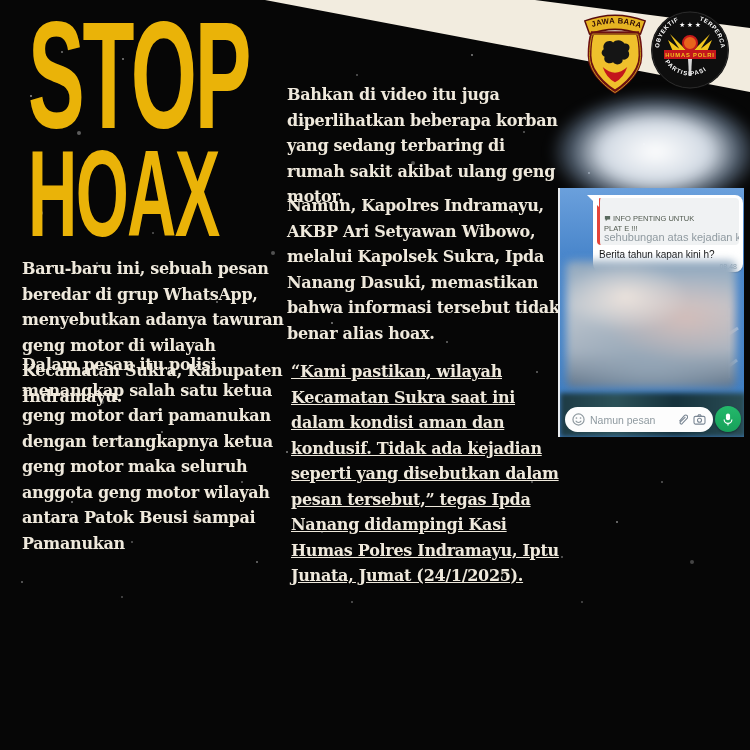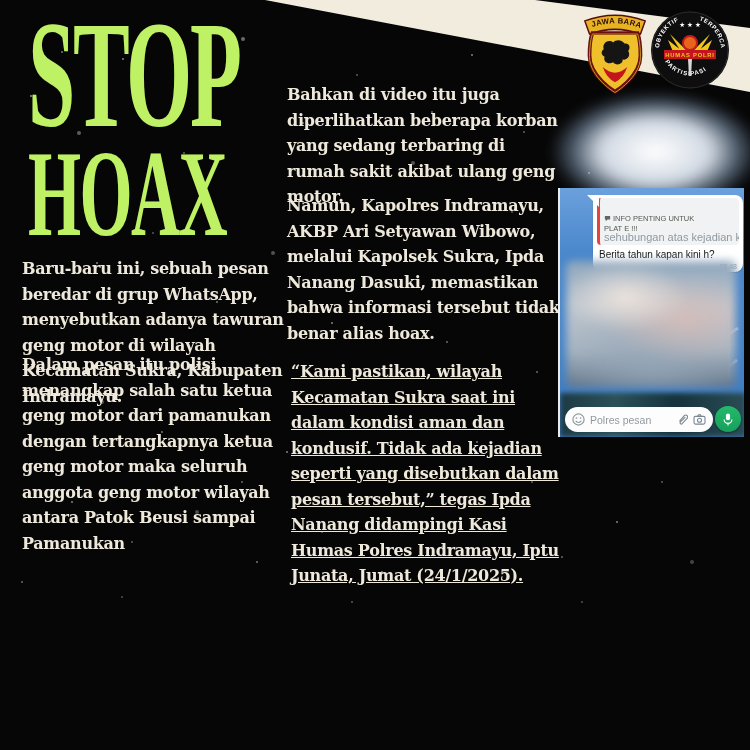--- a/index.html
+++ b/index.html
@@ -49,22 +49,22 @@
     position:absolute; left:0; top:0; width:750px; height:100px; z-index:2;
     background:#f2ecdf;
     clip-path:polygon(265px 0, 535px 0, 750px 28px, 750px 92px);
   }
 
   
   .logos { position:absolute; left:582px; top:8px; z-index:4; display:flex; align-items:flex-start; gap:2px; }
   .logos svg { display:block; }
 
   
-  .title { position:absolute; left:28px; top:6px; z-index:3; color:#bef264;
-    font-family:Liberation Serif, serif; font-weight:800; line-height:.92; }
+  .title { position:absolute; left:28px; top:6px; z-index:3; color:#eab308;
+    font-family:Liberation Sans, sans-serif; font-weight:800; line-height:.92; }
   .title-stop { font-size:152px; letter-spacing:-4px; transform:scaleX(.56); transform-origin:left top; }
   .title-hoax { font-size:122px; letter-spacing:-3px; transform:scaleX(.56); transform-origin:left top; margin-top:-8px; }
 
   
   .para {
     position:absolute; z-index:3; color:#efe9dc; font-weight:bold;
     font-size:16px; line-height:25.5px; letter-spacing:-.3px;
   }
   .p-left-1 { left:22px;  top:240px; width:280px;margin-top:16px; }
   .p-left-2 { left:22px;  top:352px; width:284px; }
@@ -229,21 +229,21 @@
 
       <div class="input-strip"></div>
 
       <div class="input-pill">
         <svg width="13" height="13" viewBox="0 0 14 14">
           <circle cx="7" cy="7" r="6" fill="none" stroke="#8f9aa0" stroke-width="1.3"></circle>
           <circle cx="4.8" cy="5.4" r=".9" fill="#8f9aa0"></circle>
           <circle cx="9.2" cy="5.4" r=".9" fill="#8f9aa0"></circle>
           <path d="M4 8.4 a3.4 3.4 0 0 0 6 0" fill="none" stroke="#8f9aa0" stroke-width="1.2"></path>
         </svg>
-        <span class="input-placeholder">Polres pesan</span>
+        <span class="input-placeholder">Namun pesan</span>
         <svg width="11" height="13" viewBox="0 0 12 14">
           <path d="M3 8.5 L8 2.8 a2.1 2.1 0 0 1 3 3 L5.6 11.6 a1.35 1.35 0 0 1 -1.9 -1.9 L8.8 4.6" fill="none" stroke="#7b8794" stroke-width="1.2" stroke-linecap="round"></path>
         </svg>
         <svg width="13" height="11" viewBox="0 0 14 12">
           <rect x="1" y="2.6" width="12" height="8.4" rx="1.6" fill="none" stroke="#7b8794" stroke-width="1.2"></rect>
           <path d="M5 2.6 L6 1 L8 1 L9 2.6" fill="none" stroke="#7b8794" stroke-width="1.2"></path>
           <circle cx="7" cy="6.8" r="2.2" fill="none" stroke="#7b8794" stroke-width="1.2"></circle>
         </svg>
       </div>
 

